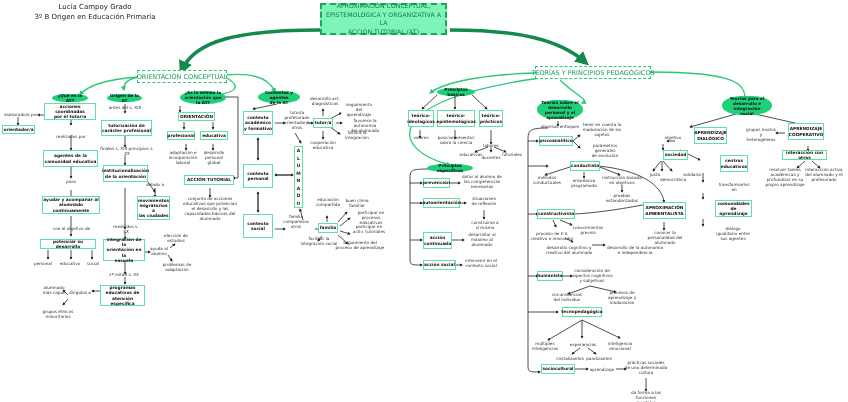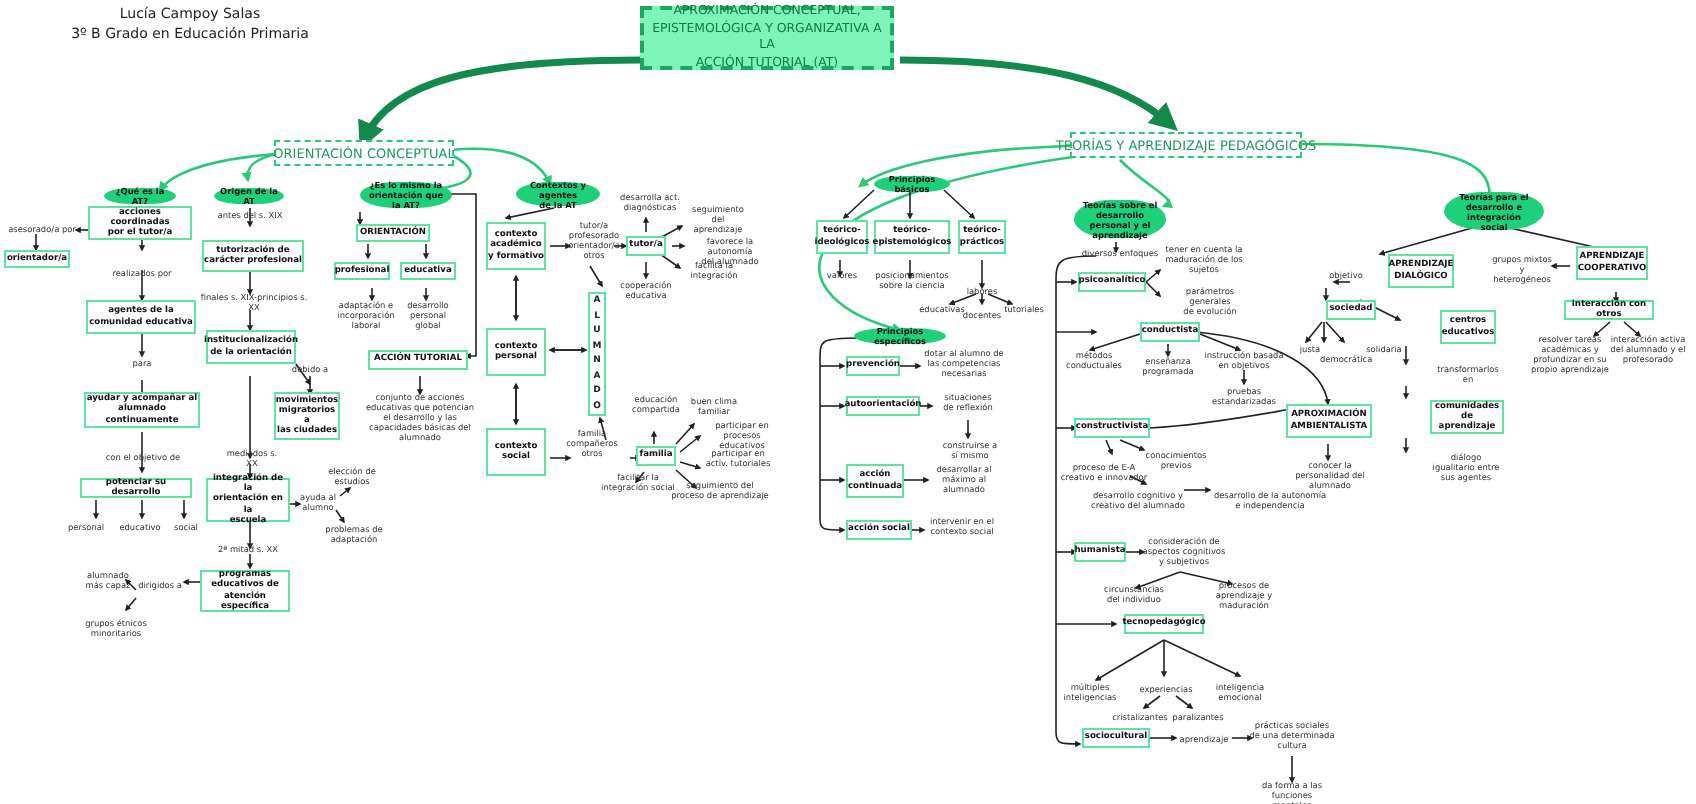--- a/index.html
+++ b/index.html
@@ -169,30 +169,30 @@
       <path d="M662,161 V171"></path>
       <path d="M663,161 L672,171"></path>
     <path d="M785,133 H776"></path>
       <path d="M808,146 V151"></path>
       <path d="M805,161 L797,168"></path>
       <path d="M812,161 L820,168"></path>
   </g>
 </svg>
 
 <div class="author" style="left:30px;top:2px;width:130px;">
-  <div>Lucía Campoy Salas</div>
-  <div>3º B Grado en Educación Primaria</div>
+  <div>Lucía Campoy Grado</div>
+  <div>3º B Origen en Educación Primaria</div>
 </div>
 
 <div class="main" style="left:320px;top:3px;width:127px;height:32px;">APROXIMACIÓN CONCEPTUAL,
 EPISTEMOLÓGICA Y ORGANIZATIVA A LA
 ACCIÓN TUTORIAL (AT)</div>
 
 <div class="sub" style="left:137px;top:70px;width:90px;height:13px;">ORIENTACIÓN CONCEPTUAL</div>
-<div class="sub" style="left:535px;top:66px;width:116px;height:13px;">TEORÍAS Y APRENDIZAJE PEDAGÓGICOS</div>
+<div class="sub" style="left:535px;top:66px;width:116px;height:13px;">TEORÍAS Y PRINCIPIOS PEDAGÓGICOS</div>
 
 <div class="hl" style="left:52px;top:94px;width:36px;height:8px;">¿Qué es la AT?</div>
 <div class="box" style="left:44px;top:103px;width:52px;height:17px;">acciones coordinadas
 por el tutor/a</div>
 <div class="n" style="left:1px;top:112px;width:40px;">asesorado/a por</div>
 <div class="box" style="left:2px;top:125px;width:33px;height:9px;">orientador/a</div>
 <div class="n" style="left:50px;top:134px;width:42px;">realizados por</div>
 <div class="box" style="left:43px;top:150px;width:55px;height:17px;">agentes de la
 comunidad educativa</div>
 <div class="n" style="left:60px;top:179px;width:22px;">para</div>

